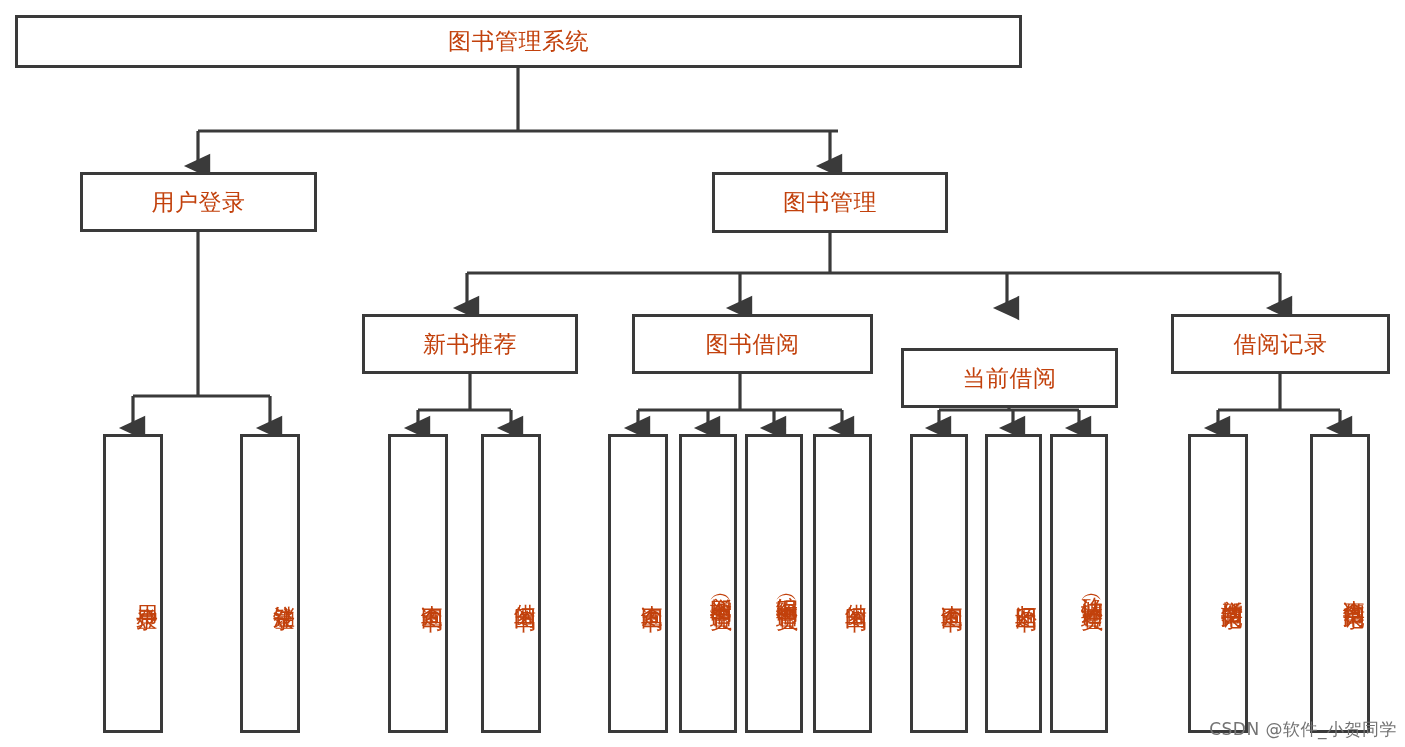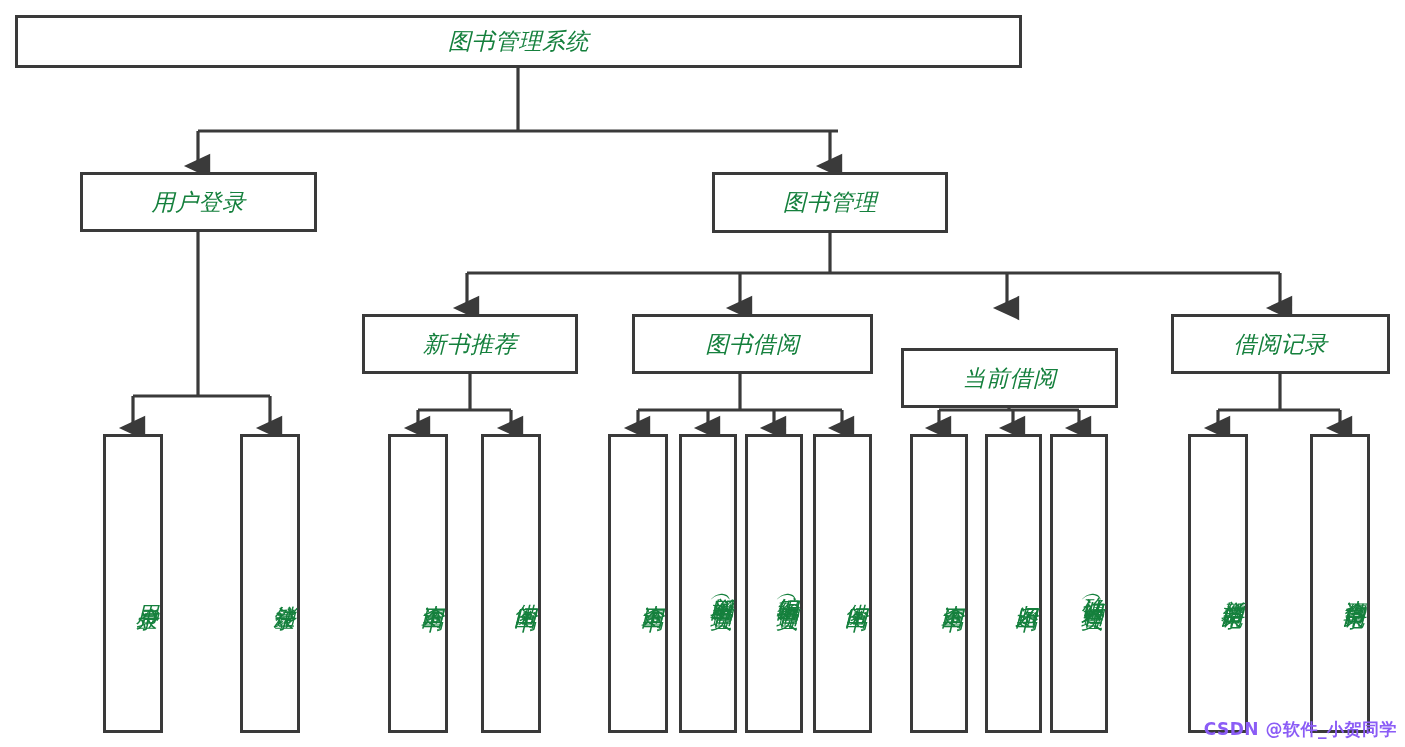--- a/index.html
+++ b/index.html
@@ -22,27 +22,26 @@
     left: 0;
     top: 0;
     width: 1405px;
     height: 747px;
   }
   .node {
     position: absolute;
     box-sizing: border-box;
     border: 3px solid #3a3a3a;
     background: #ffffff;
-    color: #15803d;
+    color: #c2410c;
     display: flex;
     align-items: center;
     justify-content: center;
     text-align: center;
     line-height: 1.15;
-    font-style: italic;
   }
   .node.h {
     font-size: 23px;
     letter-spacing: 0.5px;
   }
   .node.v {
     font-size: 22px;
     writing-mode: vertical-rl;
     text-orientation: upright;
     align-items: flex-start;
@@ -51,25 +50,24 @@
     letter-spacing: 2px;
   }
   .node.v.tall {
     padding-top: 8px;
   }
   #watermark {
     position: absolute;
     right: 8px;
     bottom: 6px;
     font-size: 17px;
-    color: #8b5cf6;
+    color: #737373;
     letter-spacing: 0.5px;
     white-space: nowrap;
     pointer-events: none;
-    font-weight: bold;
   }
 </style>
 </head>
 <body>
 
 <div id="canvas">
 
   <svg id="edges" viewBox="0 0 1405 747" xmlns="http://www.w3.org/2000/svg">
     <defs>
       <marker id="arrow" markerWidth="9" markerHeight="9" refX="4.2" refY="4.2" orient="auto" markerUnits="strokeWidth">

